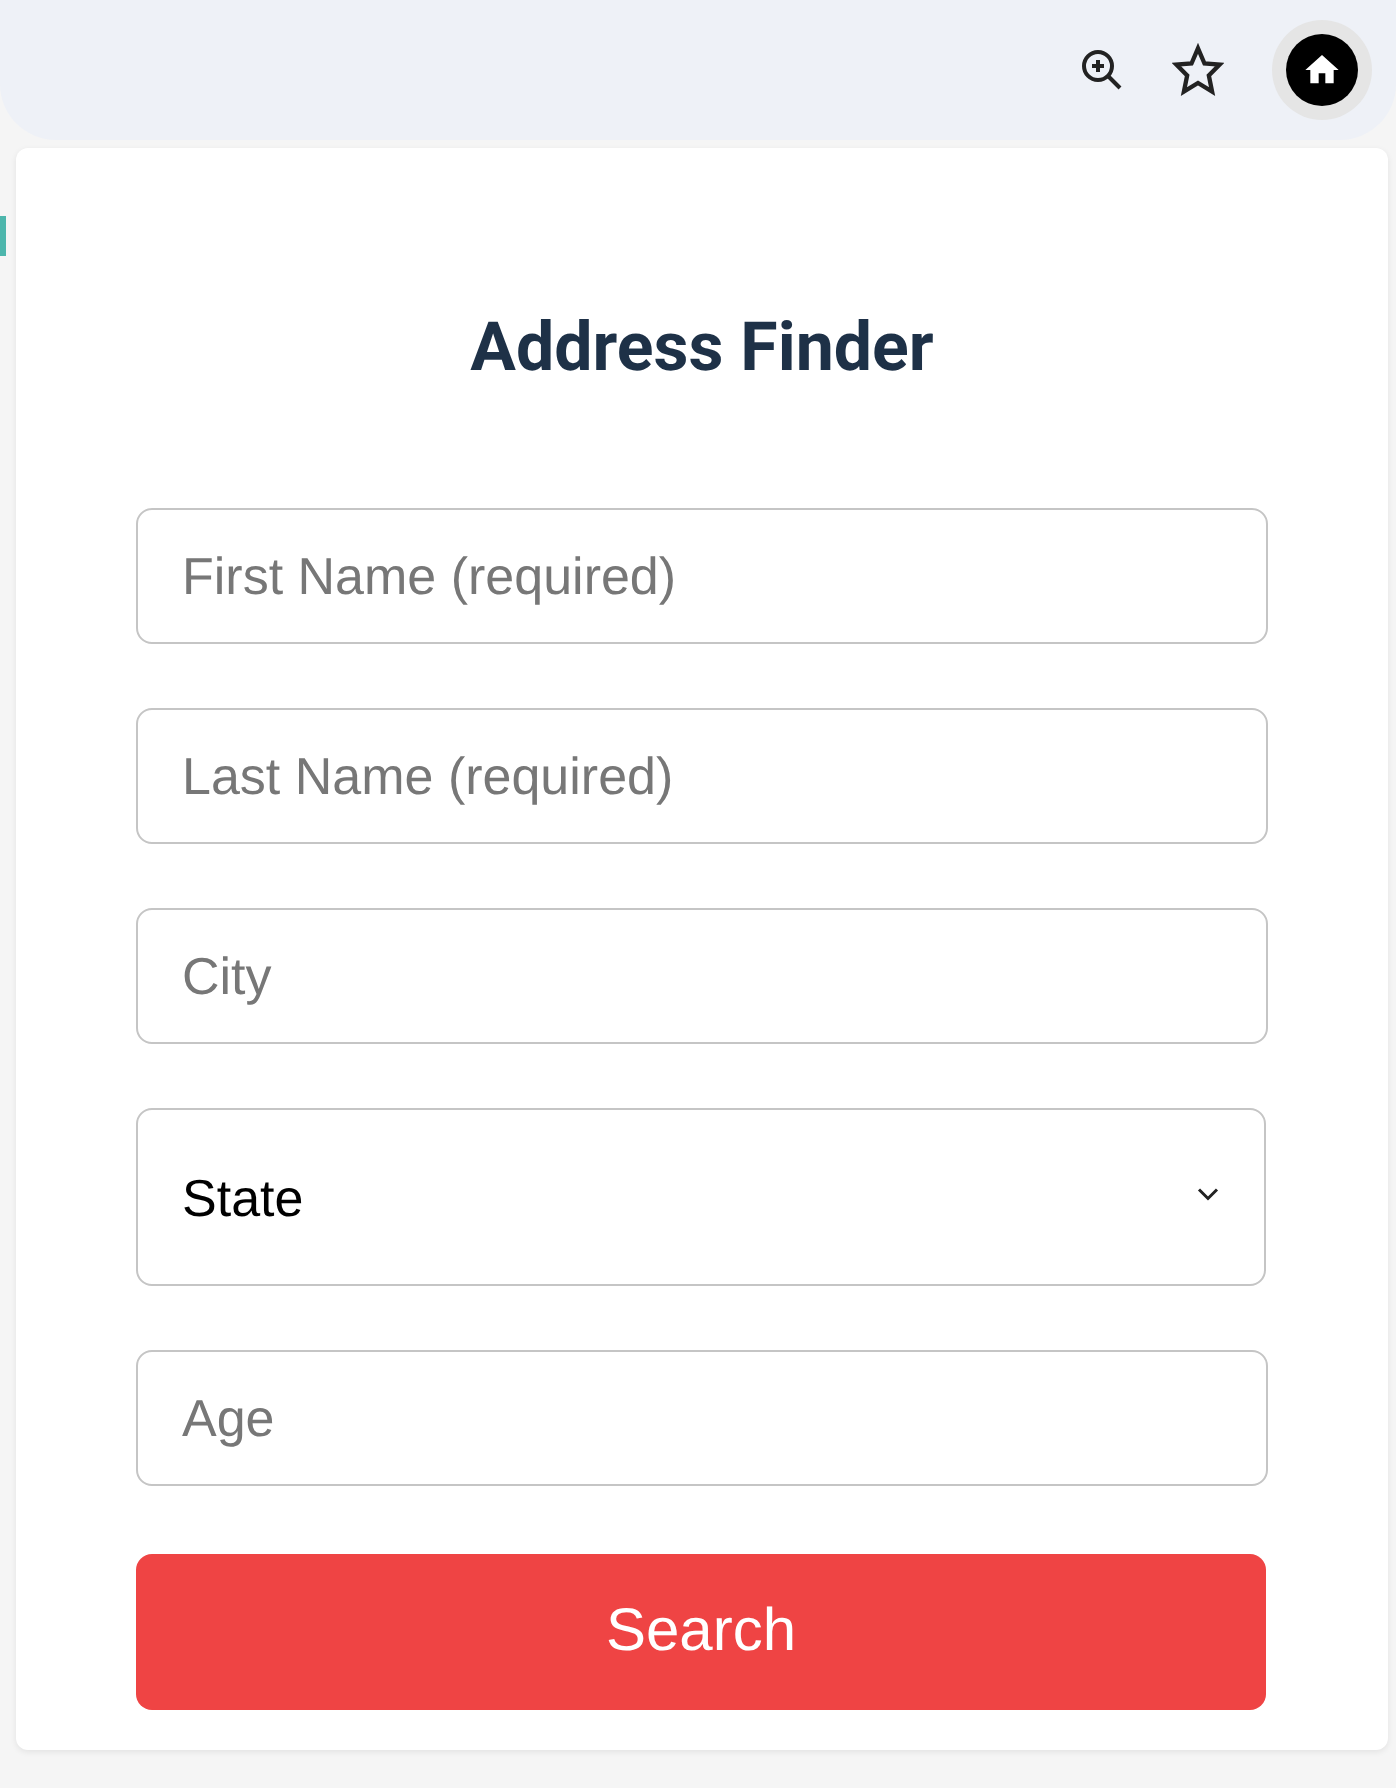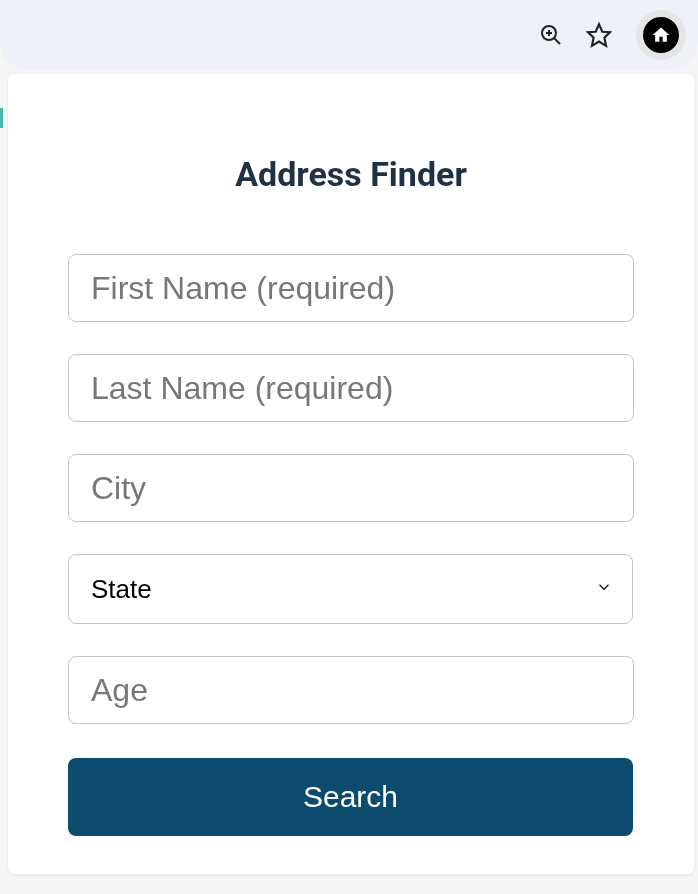--- a/index.html
+++ b/index.html
@@ -79,42 +79,42 @@
       font-size: 34px;
       font-weight: 700;
       text-align: center;
       margin-bottom: 60px;
     }
     
     .form-input {
       width: 100%;
       height: 68px;
       padding: 0 22px;
-      font-size: 32px;
+      font-size: 26px;
       color: #222;
       border: 1px solid #c5c5c5;
       border-radius: 8px;
       background: #fff;
       margin-bottom: 32px;
       outline: none;
     }
     
     .form-input::placeholder {
       color: #777;
     }
     
     .select-wrapper {
       position: relative;
       width: 565px;
       margin-bottom: 32px;
     }
     
     .form-select {
       width: 100%;
-      height: 70px;
+      height: 89px;
       padding: 0 22px;
       font-size: 26px;
       color: #000;
       border: 1px solid #c5c5c5;
       border-radius: 8px;
       background: #fff;
       appearance: none;
       -webkit-appearance: none;
       outline: none;
       cursor: pointer;
@@ -124,21 +124,21 @@
       position: absolute;
       right: 20px;
       top: 50%;
       transform: translateY(-50%);
       pointer-events: none;
     }
     
     .search-button {
       width: 565px;
       height: 78px;
-      background: #0c4a6e;
+      background: #ef4444;
       color: #fff;
       font-size: 30px;
       font-weight: 400;
       border: none;
       border-radius: 8px;
       cursor: pointer;
       margin-top: 2px;
     }
     
     .teal-accent {

